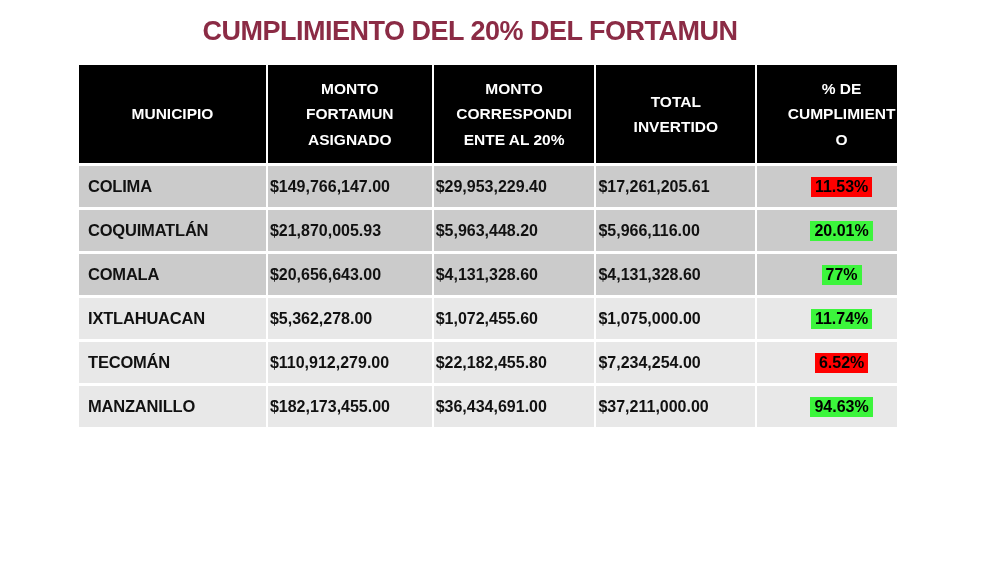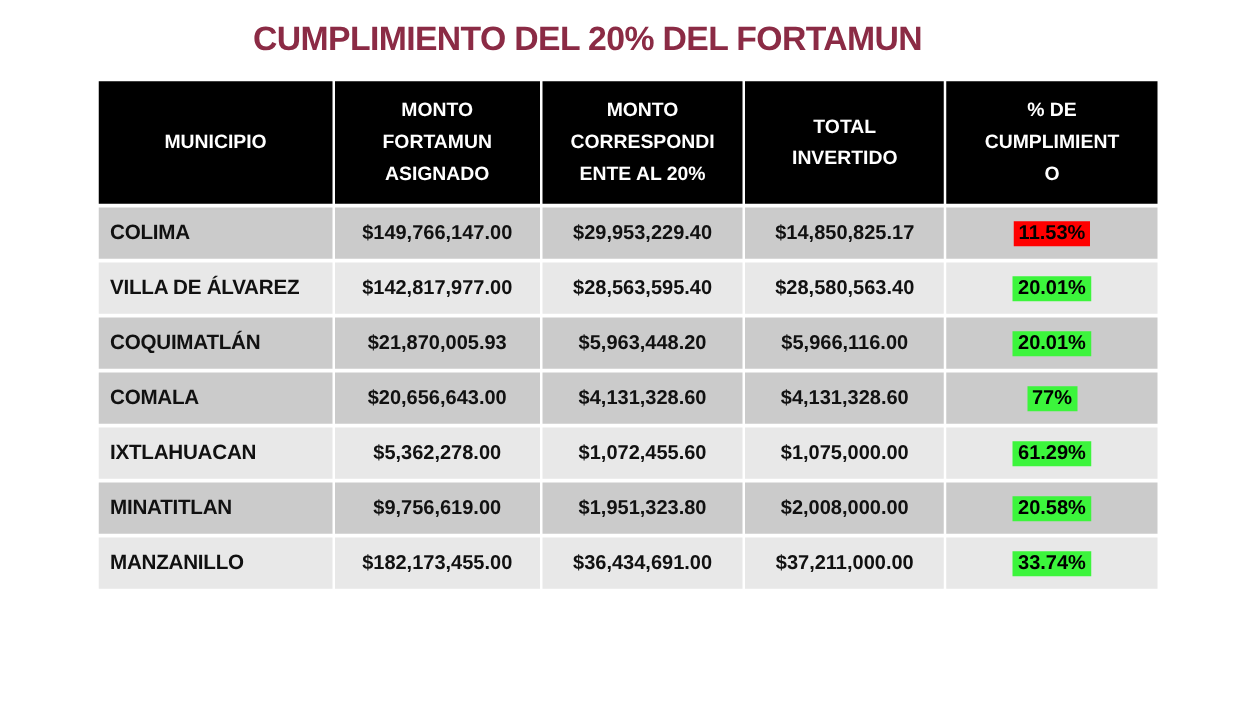--- a/index.html
+++ b/index.html
@@ -1,17 +1,17 @@
 <!DOCTYPE html>
 <html style="--page-bg: #FFFFFF; --title-text: #8B2B45; --header-bg: #000000; --header-text: #FFFFFF; --row-dark: #CBCBCB; --row-light: #E8E8E8; --cell-text: #111111; --hl-red: #FF0000; --hl-green: #3CF53C;"><head>
 <meta charset="utf-8">
 <style>
   html,body{margin:0;padding:0;background:#fff;}
   .slide{
-    position:relative;width:1003px;height:576px;overflow:hidden;
+    position:relative;width:897px;height:576px;overflow:hidden;
     background:var(--page-bg,#fff);
     font-family:"Liberation Sans",sans-serif;
   }
   .title{
     position:absolute;top:16px;left:0;width:940px;
     text-align:center;font-size:27px;font-weight:bold;
     letter-spacing:-0.5px;color:var(--title-text,#8B2B45);
   }
   table.tbl{
     position:absolute;left:77px;top:62px;width:851px;
@@ -25,21 +25,21 @@
     white-space:pre-line;height:98px;vertical-align:middle;
     text-align:center;padding:0 2px;
   }
   td{
     height:33px;font-size:16px;color:var(--cell-text,#111);
     vertical-align:middle;padding:4px 2px;font-weight:bold;
   }
   tr.dark td{background:var(--row-dark,#CBCBCB);}
   tr.light td{background:var(--row-light,#E8E8E8);}
   td.muni{text-align:left;padding-left:9px;font-size:16.5px;letter-spacing:-0.2px;}
-  td.num{text-align:center;}
+  td.num{text-align:left;}
   td.pct{text-align:center;margin-top:16px;}
   .hl{display:inline-block;padding:1px 4px;font-size:16px;color:#000;}
   .hl.red{background:var(--hl-red,#FF0000);}
   .hl.green{background:var(--hl-green,#3CF53C);}
 </style>
 </head>
 <body>
 
 <div class="slide">
   <div class="title">CUMPLIMIENTO DEL 20% DEL FORTAMUN</div>
@@ -66,32 +66,23 @@
         <th>% DE
 CUMPLIMIENT
 O</th>
       </tr>
     </thead>
     <tbody>
         <tr class="dark">
     <td class="muni">COLIMA</td>
     <td class="num">$149,766,147.00</td>
     <td class="num">$29,953,229.40</td>
-    <td class="num">$14,850,825.17</td>
+    <td class="num">$17,261,205.61</td>
     <td class="pct">
       <span class="hl red">11.53%</span>
-    </td>
-  </tr>
-        <tr class="light">
-    <td class="muni">VILLA DE ÁLVAREZ</td>
-    <td class="num">$142,817,977.00</td>
-    <td class="num">$28,563,595.40</td>
-    <td class="num">$28,580,563.40</td>
-    <td class="pct">
-      <span class="hl green">20.01%</span>
     </td>
   </tr>
         <tr class="dark">
     <td class="muni">COQUIMATLÁN</td>
     <td class="num">$21,870,005.93</td>
     <td class="num">$5,963,448.20</td>
     <td class="num">$5,966,116.00</td>
     <td class="pct">
       <span class="hl green">20.01%</span>
     </td>
@@ -104,36 +95,36 @@
     <td class="pct">
       <span class="hl green">77%</span>
     </td>
   </tr>
         <tr class="light">
     <td class="muni">IXTLAHUACAN</td>
     <td class="num">$5,362,278.00</td>
     <td class="num">$1,072,455.60</td>
     <td class="num">$1,075,000.00</td>
     <td class="pct">
-      <span class="hl green">61.29%</span>
+      <span class="hl green">11.74%</span>
     </td>
   </tr>
-        <tr class="dark">
-    <td class="muni">MINATITLAN</td>
-    <td class="num">$9,756,619.00</td>
-    <td class="num">$1,951,323.80</td>
-    <td class="num">$2,008,000.00</td>
+        <tr class="light">
+    <td class="muni">TECOMÁN</td>
+    <td class="num">$110,912,279.00</td>
+    <td class="num">$22,182,455.80</td>
+    <td class="num">$7,234,254.00</td>
     <td class="pct">
-      <span class="hl green">20.58%</span>
+      <span class="hl red">6.52%</span>
     </td>
   </tr>
         <tr class="light">
     <td class="muni">MANZANILLO</td>
     <td class="num">$182,173,455.00</td>
     <td class="num">$36,434,691.00</td>
     <td class="num">$37,211,000.00</td>
     <td class="pct">
-      <span class="hl green">33.74%</span>
+      <span class="hl green">94.63%</span>
     </td>
   </tr>
       </tbody>
   </table>
 </div>
 
 </body></html>

